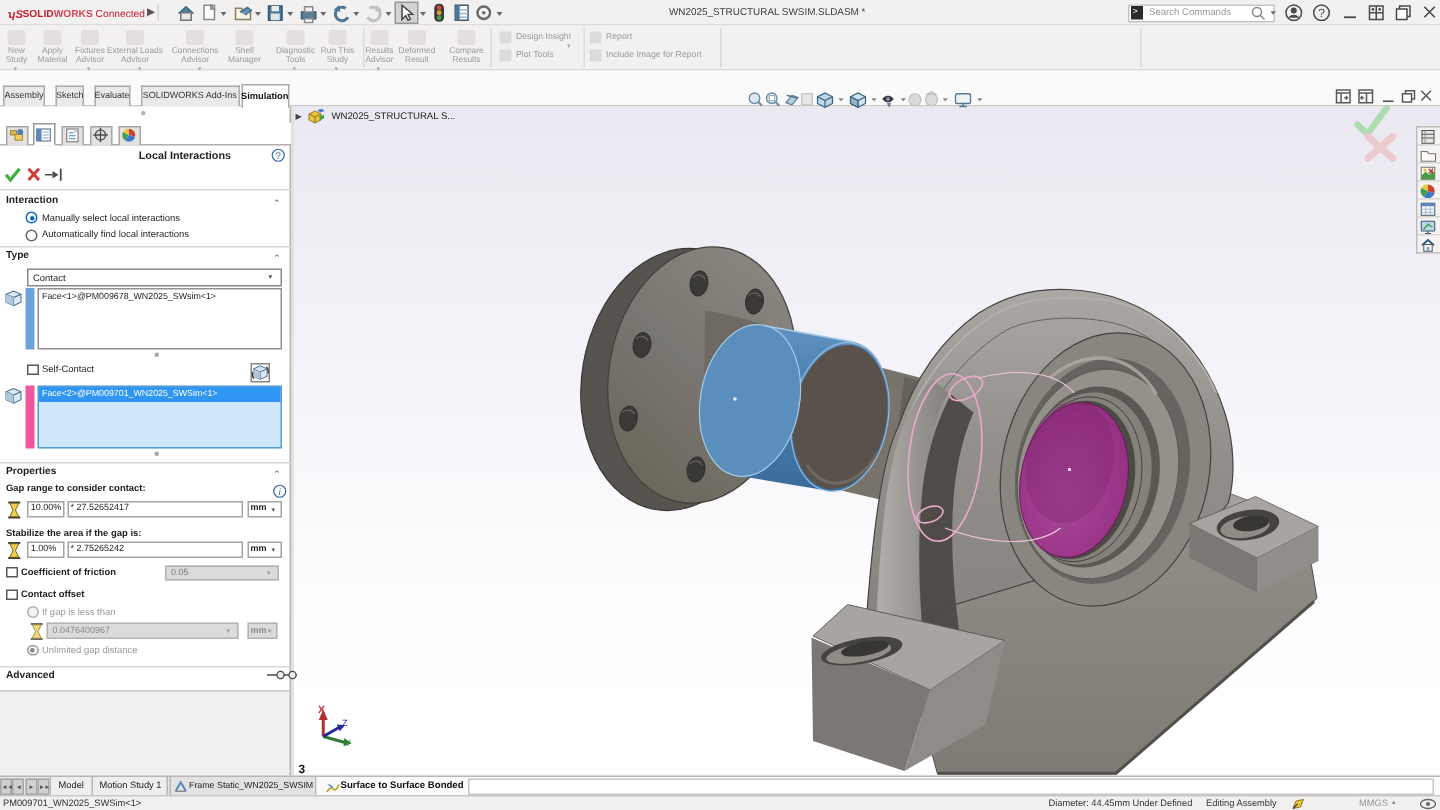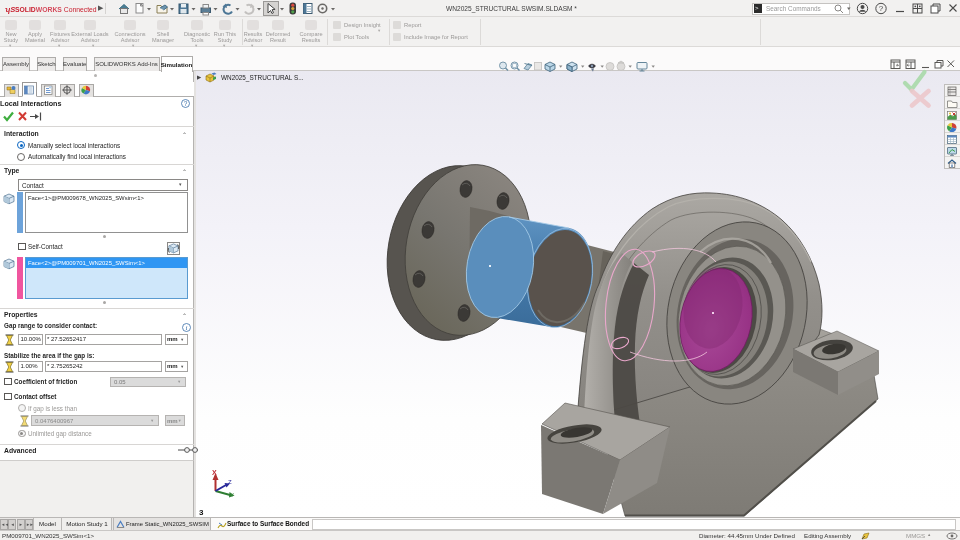--- a/index.html
+++ b/index.html
@@ -183,21 +183,21 @@
       <path d="M6 1.2 v9.6 M1.2 6 h9.6" stroke="#4a4a4a" stroke-width=".9"></path>
     </svg>
     <div class="a" style="left:78.5px;top:83.5px;width:15px;height:13px;background:#e4e2e0;border:1px solid #aaa8a6;border-bottom:none"></div>
     <svg class="a" style="left:80.0px;top:84px;z-index:3" width="12" height="12" viewBox="0 0 12 12">
       <circle cx="6" cy="6" r="4.2" fill="#e8e8e8"></circle>
       <path d="M6 6 L6 1.8 A4.2 4.2 0 0 1 10 7.2 z" fill="#d04038"></path>
       <path d="M6 6 L10 7.2 A4.2 4.2 0 0 1 3.5 9.6 z" fill="#3c78c8"></path>
       <path d="M6 6 L3.5 9.6 A4.2 4.2 0 0 1 2 4 z" fill="#3da04a"></path>
       <path d="M6 6 L2 4 A4.2 4.2 0 0 1 6 1.8 z" fill="#e8c83c"></path>
     </svg>
-    <div class="t" style="left:0;top:99px;width:154px;text-align:left;font-size:7.2px;font-weight:bold">Local Interactions</div>
+    <div class="t" style="left:0;top:99px;width:154px;text-align:right;font-size:7.2px;font-weight:bold">Local Interactions</div>
     <svg class="a" style="left:181px;top:99px" width="9" height="9" viewBox="0 0 9 9">
       <circle cx="4.5" cy="4.5" r="4" fill="none" stroke="#3a6ea8" stroke-width=".8"></circle>
       <text x="4.5" y="6.8" font-size="6.5" text-anchor="middle" fill="#3a6ea8" font-family="Liberation Sans">?</text>
     </svg>
     <svg class="a" style="left:3px;top:111px" width="40" height="11" viewBox="0 0 40 11">
       <path d="M1 5.5 L4 9 L10 1.5" fill="none" stroke="#3fae3f" stroke-width="2.2"></path>
       <path d="M16 1.5 L23 9 M23 1.5 L16 9" stroke="#d23b34" stroke-width="2"></path>
       <path d="M27 5.5 h5" stroke="#4a4a4a" stroke-width="1"></path>
       <path d="M32 3 l4 2.5 l-4 2.5 z" fill="#4a4a4a"></path>
       <path d="M37.5 1.5 v8" stroke="#4a4a4a" stroke-width="1.2"></path>

